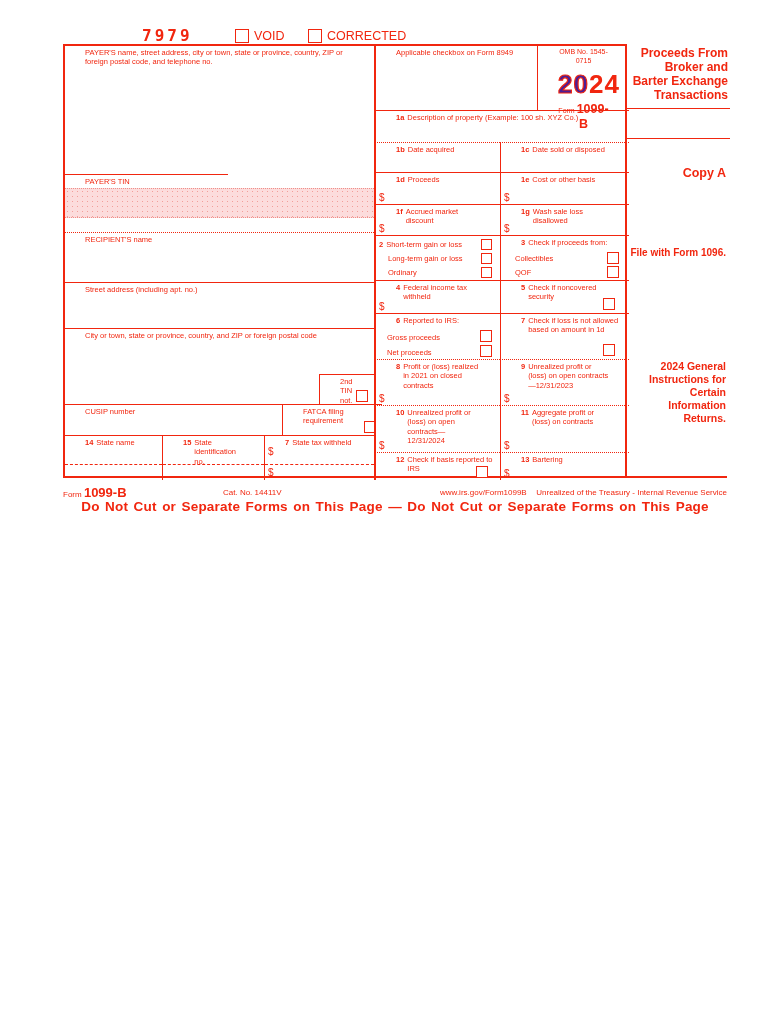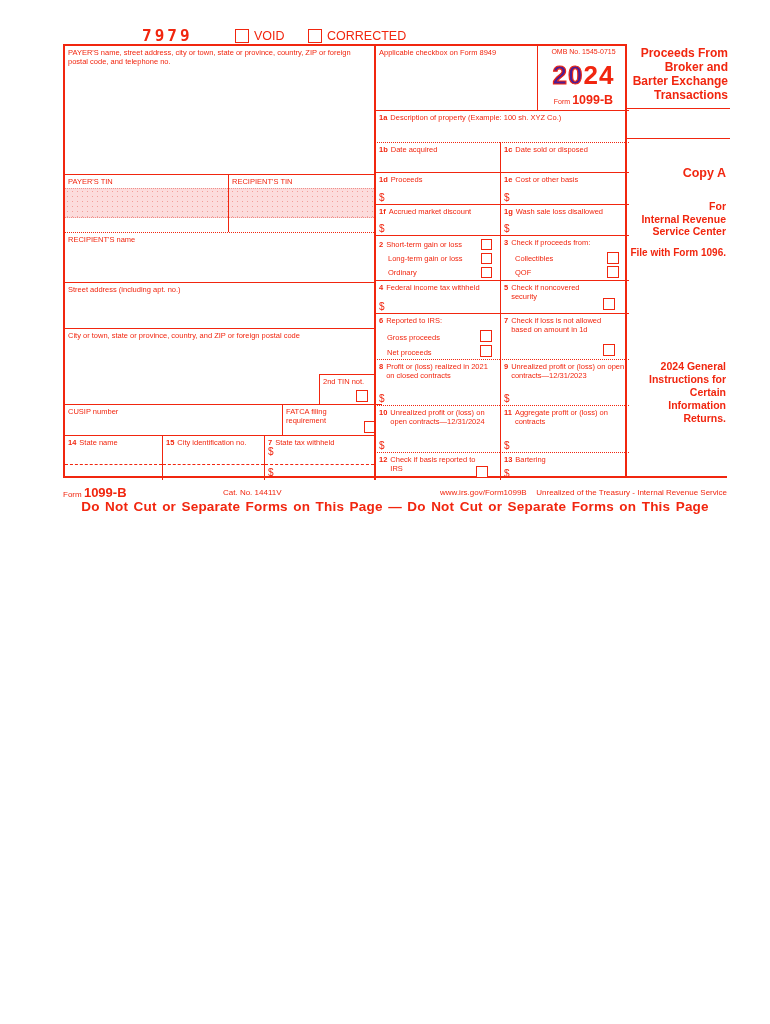--- a/index.html
+++ b/index.html
@@ -14,21 +14,21 @@
 
   
   .ocr{font-family:"DejaVu Sans Mono",monospace;font-size:16px;letter-spacing:3px;font-weight:bold}
   .cb-big{width:14px;height:14px;border:1.6px solid var(--red);background:#fff}
   .cb{width:12px;height:12px;border:1.4px solid var(--red);background:#fff}
   .cb-sm{width:11px;height:11px;border:1.4px solid var(--red);background:#fff}
   .toplab{font-size:12.5px}
 
   
   .form{position:absolute;left:63px;top:44px;width:564px;height:434px;border:2px solid var(--red)}
-  .cell{position:absolute;font-size:7.5px;line-height:1.25;padding:2px 3px}
+  .cell{position:absolute;font-size:7.5px;line-height:1.25;padding:2px 20px}
   .bt{border-top:1px solid var(--red)}
   .btd{border-top:1px dotted var(--red)}
   .bl{border-left:1px solid var(--red)}
   .bl2{border-left:2px solid var(--red)}
   .lbl{display:flex;gap:3px;align-items:flex-start}
   .lbl b{white-space:nowrap}
   .dollar{position:absolute;left:3px;bottom:1px;font-size:10px;line-height:1}
   .pink-band{position:absolute;left:0;width:309px;top:142px;height:30px;
      background-color:var(--pink);
      background-image:radial-gradient(#f29e9a 0.7px, transparent 0.9px);
@@ -73,23 +73,20 @@
   <div class="form">
 
     <div class="cell" style="left:0;top:0;width:309px;height:128px">
       <span>PAYER'S name, street address, city or town, state or province, country, ZIP or foreign postal code, and telephone no.</span>
     </div>
 
     <div class="pink-band"></div>
     <div class="cell bt" style="left:0;top:128px;width:163px;height:58px">
       <span>PAYER'S TIN</span>
     </div>
-    <div class="cell bt bl" style="left:163px;top:128px;width:146px;height:58px">
-      <span>RECIPIENT'S TIN</span>
-    </div>
 
     <div class="cell btd" style="left:0;top:186px;width:309px;height:50px">
       <span>RECIPIENT'S name</span>
     </div>
 
     <div class="cell bt" style="left:0;top:236px;width:309px;height:46px">
       <span>Street address (including apt. no.)</span>
     </div>
 
     <div class="cell bt" style="left:0;top:282px;width:309px;height:46px">
@@ -112,21 +109,21 @@
     <div class="cell bt" style="left:0;top:389px;width:97px;height:45px">
       <div class="lbl">
           <b>14</b>
           <span>State name</span>
         </div>
       <div class="dash" style="top:28px"></div>
     </div>
     <div class="cell bt bl" style="left:97px;top:389px;width:102px;height:45px">
       <div class="lbl">
           <b>15</b>
-          <span>City identification no.</span>
+          <span>State identification no.</span>
         </div>
       <div class="dash" style="top:28px"></div>
     </div>
     <div class="cell bt bl" style="left:199px;top:389px;width:110px;height:45px">
       <div class="lbl">
           <b>7</b>
           <span>State tax withheld</span>
         </div>
       <span class="abs" style="left:3px;top:10px;font-size:10px">$</span>
       <div class="dash" style="top:28px"></div>
@@ -293,23 +290,20 @@
     </div>
   </div>
 
   <div class="abs m-title pre" style="left:626px;top:46px;width:102px">Proceeds From
 Broker and
 Barter Exchange
 Transactions</div>
   <div class="hline" style="left:627px;top:108px;width:103px"></div>
   <div class="hline" style="left:627px;top:138px;width:103px"></div>
   <div class="abs m-copy" style="left:626px;top:166px;width:100px">Copy A</div>
-  <div class="abs m-serv pre" style="left:622px;top:200px;width:104px">For
-Internal Revenue
-Service Center</div>
   <div class="abs m-file" style="left:622px;top:247px;width:104px">File with Form 1096.</div>
   <div class="abs m-inst pre" style="left:626px;top:360px;width:100px">2024 General
 Instructions for
 Certain
 Information
 Returns.</div>
 
   <div class="abs" style="left:627px;top:476px;width:100px;border-top:2px solid var(--red)"></div>
 
   <div class="abs foot" style="left:63px;top:485px">

